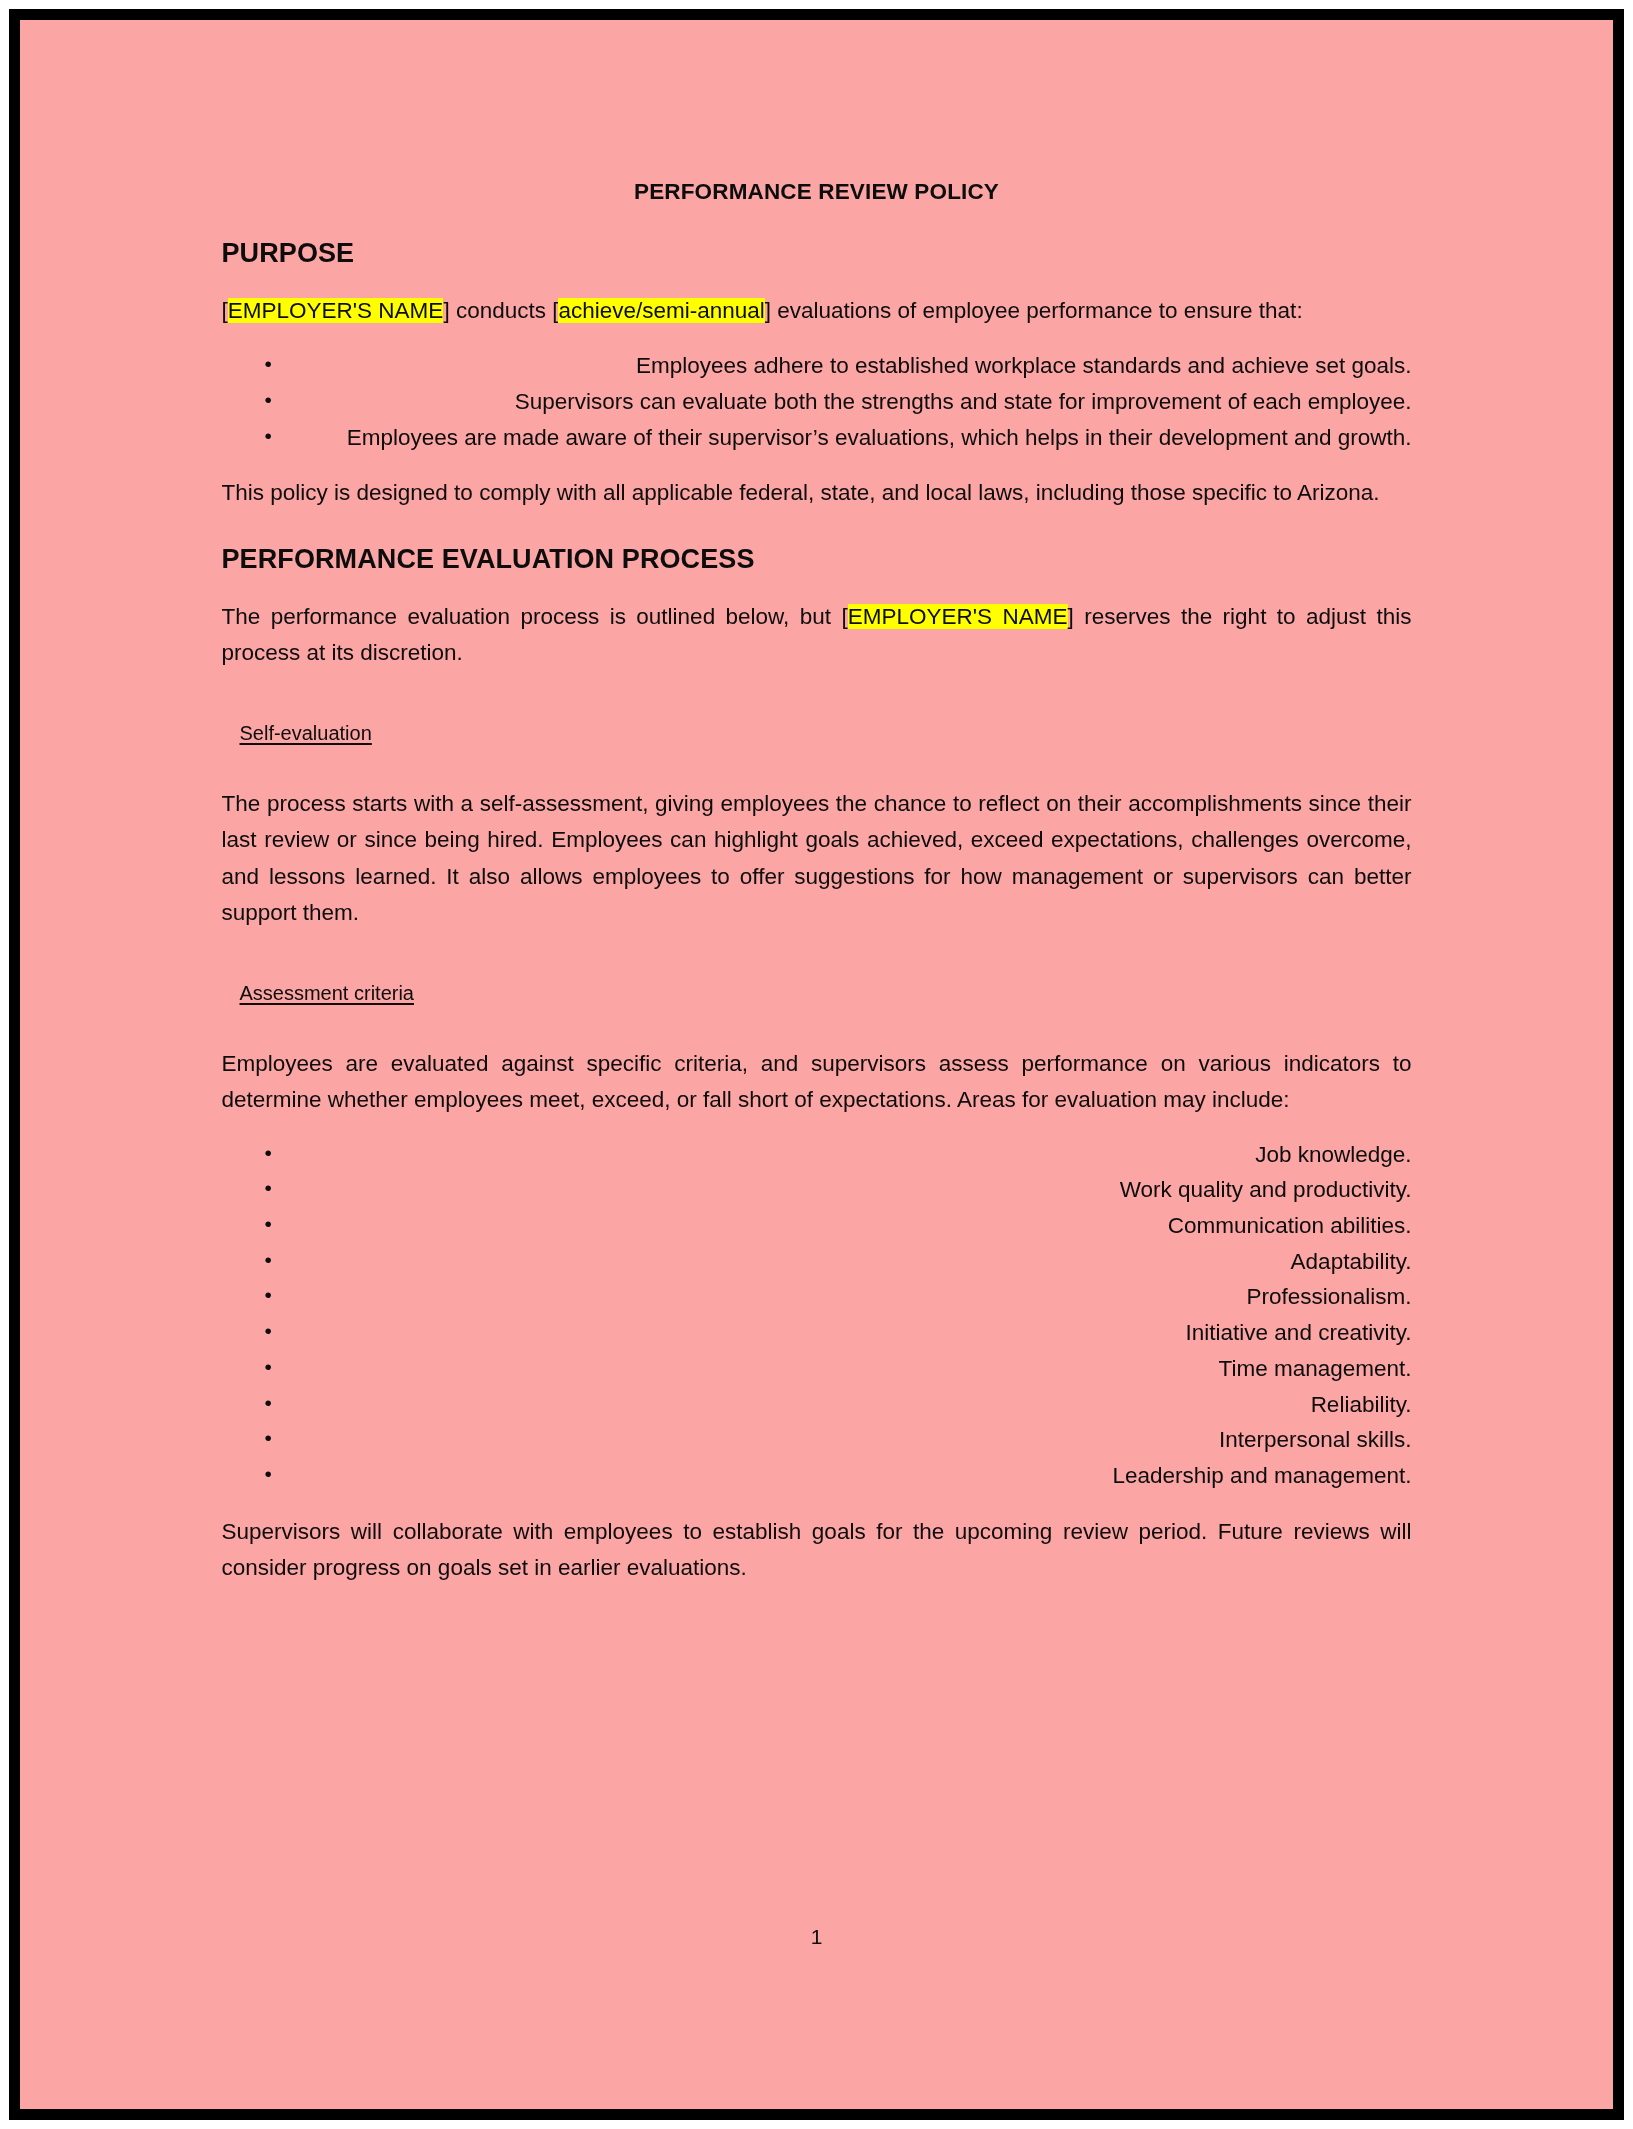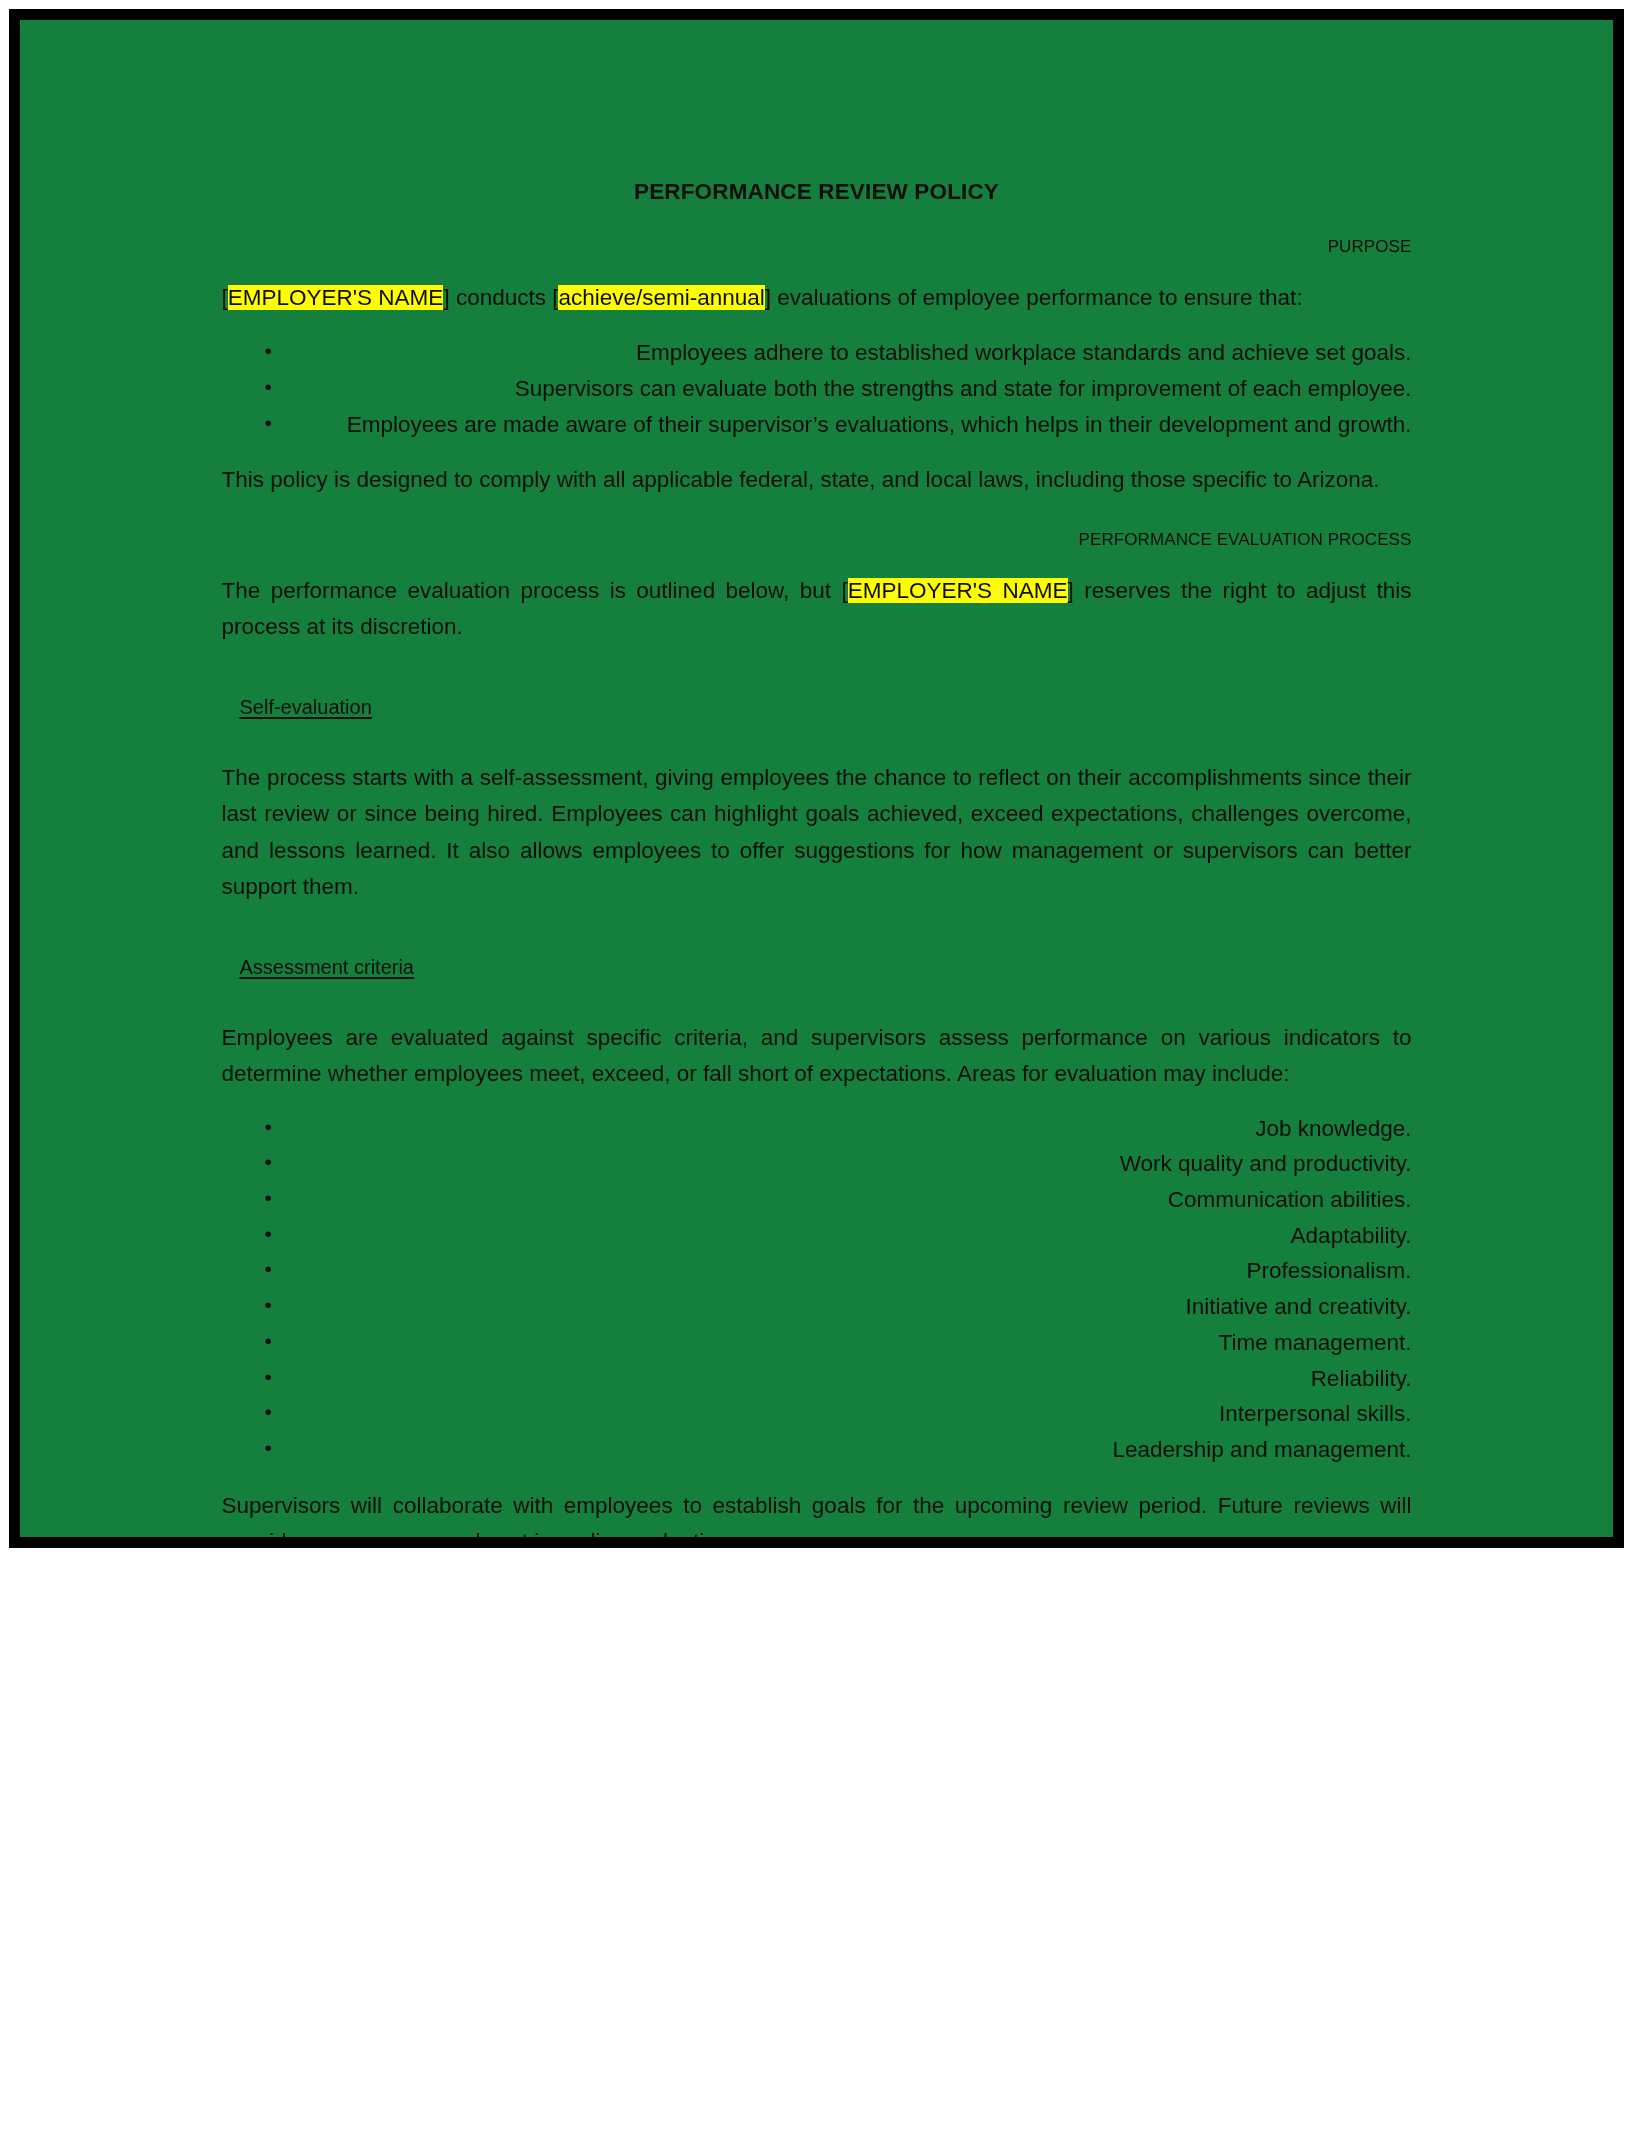--- a/index.html
+++ b/index.html
@@ -13,24 +13,24 @@
     font-family: "Liberation Sans", sans-serif;
     -webkit-font-smoothing: antialiased;
   }
 
   
   .page-frame {
     position: absolute;
     left: 9px;
     top: 9px;
     width: 1615px;
-    height: 1539px;
+    height: 2111px;
     box-sizing: border-box;
     border: 11px solid #000000;
-    background: #15803d;
+    background: #fca5a5;
   }
 
   .page-body {
     position: absolute;
     left: 0;
     top: 0;
     right: 0;
     bottom: 0;
     overflow: hidden;
   }
@@ -41,28 +41,27 @@
     font-size: 22.5px;
     font-weight: bold;
     color: #0d0d0d;
     letter-spacing: 0.15px;
     margin: 158px 0 0 0;
     padding: 0;
     line-height: 1.25;
   }
 
   .section-heading {
-    font-size: 17px;
-    font-weight: normal;
+    font-size: 27px;
+    font-weight: bold;
     color: #0d0d0d;
     margin: 30px 0 0 0;
     padding: 0;
     line-height: 1.3;
     letter-spacing: 0.1px;
-    text-align: right;
   }
 
   .sub-heading {
     font-size: 20px;
     font-weight: normal;
     color: #0d0d0d;
     text-decoration: underline;
     text-underline-offset: 3px;
     margin: 18px;
     padding: 0;

